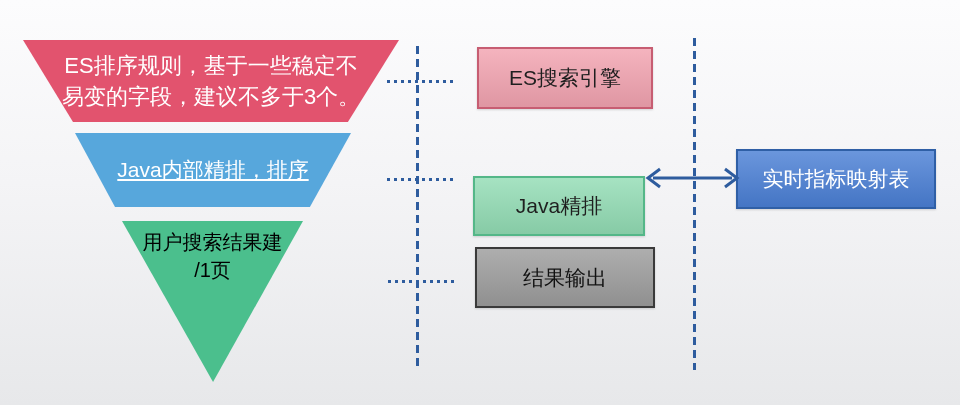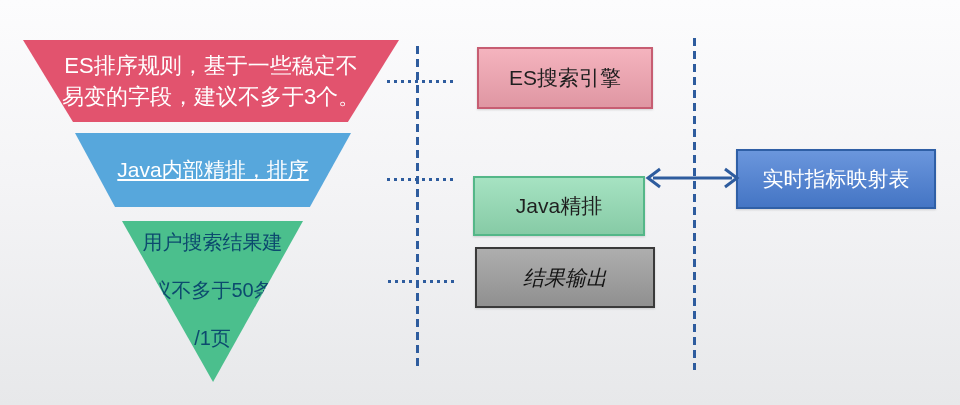--- a/index.html
+++ b/index.html
@@ -80,42 +80,41 @@
 
   <div class="funnel-layer layer-0" style="background-color: rgb(226, 83, 110); color: rgb(255, 255, 255);">
     <span class="line">ES排序规则，基于一些稳定不</span>
     <span class="line">易变的字段，建议不多于3个。</span>
   </div>
 
   <div class="funnel-layer layer-1" style="background-color: rgb(87, 167, 220); color: rgb(255, 255, 255); text-decoration: underline;">
     <span class="line">Java内部精排，排序</span>
   </div>
 
-  <div class="funnel-layer layer-2" style="background-color: rgb(75, 191, 141); color: #0c4a6e; gap: 20px;">
+  <div class="funnel-layer layer-2" style="background-color: rgb(75, 191, 141); color: #000000;">
     <span class="line">用户搜索结果建</span>
-    <span class="line">议不多于50条</span>
     <span class="line">/1页</span>
   </div>
 
   <div class="vline vline-1" style="color: rgb(46, 92, 158);"></div>
   <div class="vline vline-2" style="color: rgb(46, 92, 158);"></div>
 
   <div class="hdots hdots-0" style="color: rgb(46, 92, 158);"></div>
   <div class="hdots hdots-1" style="color: rgb(46, 92, 158);"></div>
   <div class="hdots hdots-2" style="color: rgb(46, 92, 158);"></div>
 
   <div class="pbox box-0" style="background-color: rgb(242, 163, 176); border-color: rgb(199, 93, 114); color: rgb(31, 31, 31);">
     <span>ES搜索引擎</span>
   </div>
 
   <div class="pbox box-1" style="background-color: rgb(146, 220, 180); border-color: rgb(84, 183, 136); color: rgb(31, 31, 31);">
     <span>Java精排</span>
   </div>
 
-  <div class="pbox box-2" style="background-color: rgb(156, 156, 156); border-color: rgb(58, 58, 58); color: rgb(17, 17, 17); font-style: italic;">
+  <div class="pbox box-2" style="background-color: rgb(156, 156, 156); border-color: rgb(58, 58, 58); color: rgb(17, 17, 17);">
     <span>结果输出</span>
   </div>
 
   <div class="pbox box-3" style="background-color: rgb(74, 127, 213); border-color: rgb(47, 95, 166); color: rgb(255, 255, 255);">
     <span>实时指标映射表</span>
   </div>
 
   <div class="arrow-wrap" style="color: rgb(46, 92, 158);">
     <svg viewBox="0 0 95 30" xmlns="http://www.w3.org/2000/svg">
       <path d="M8 15 H87" stroke="currentColor" stroke-width="3" fill="none"></path>

